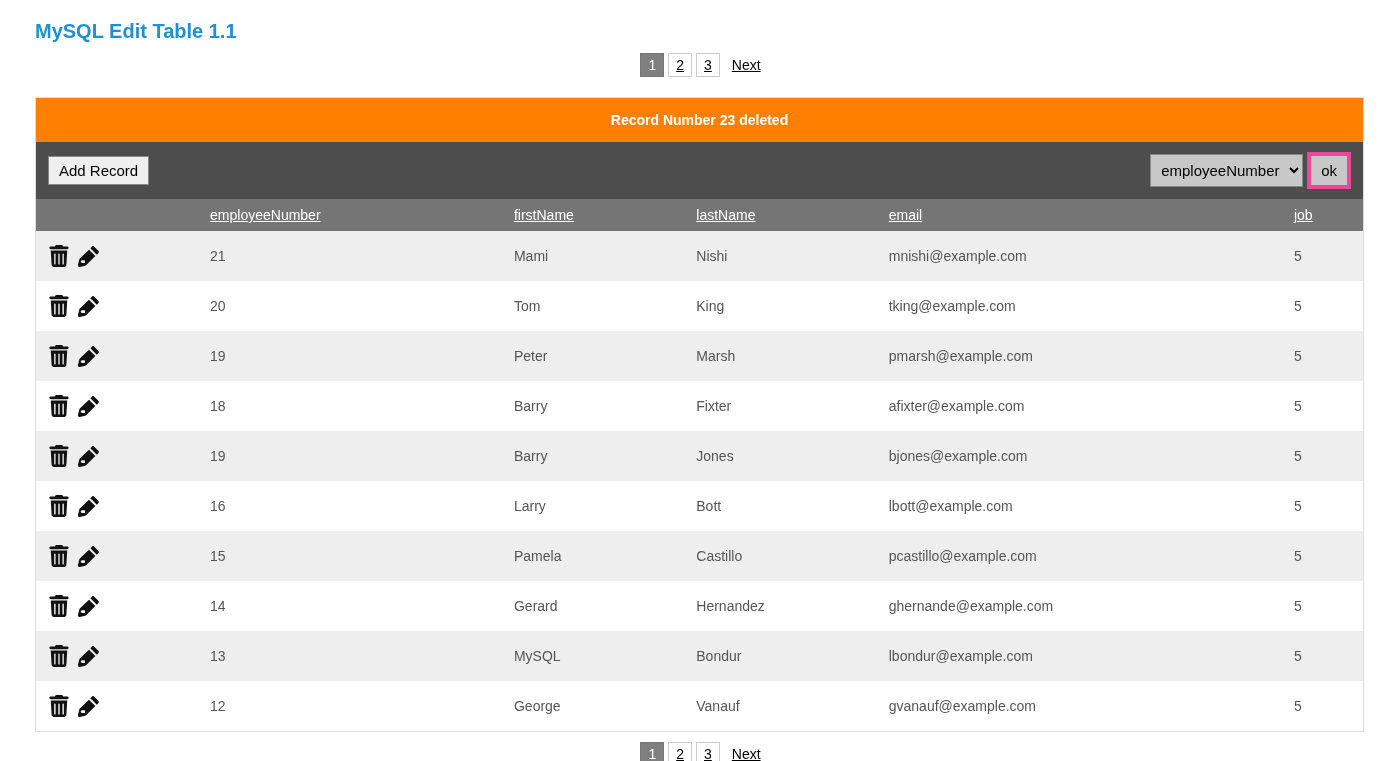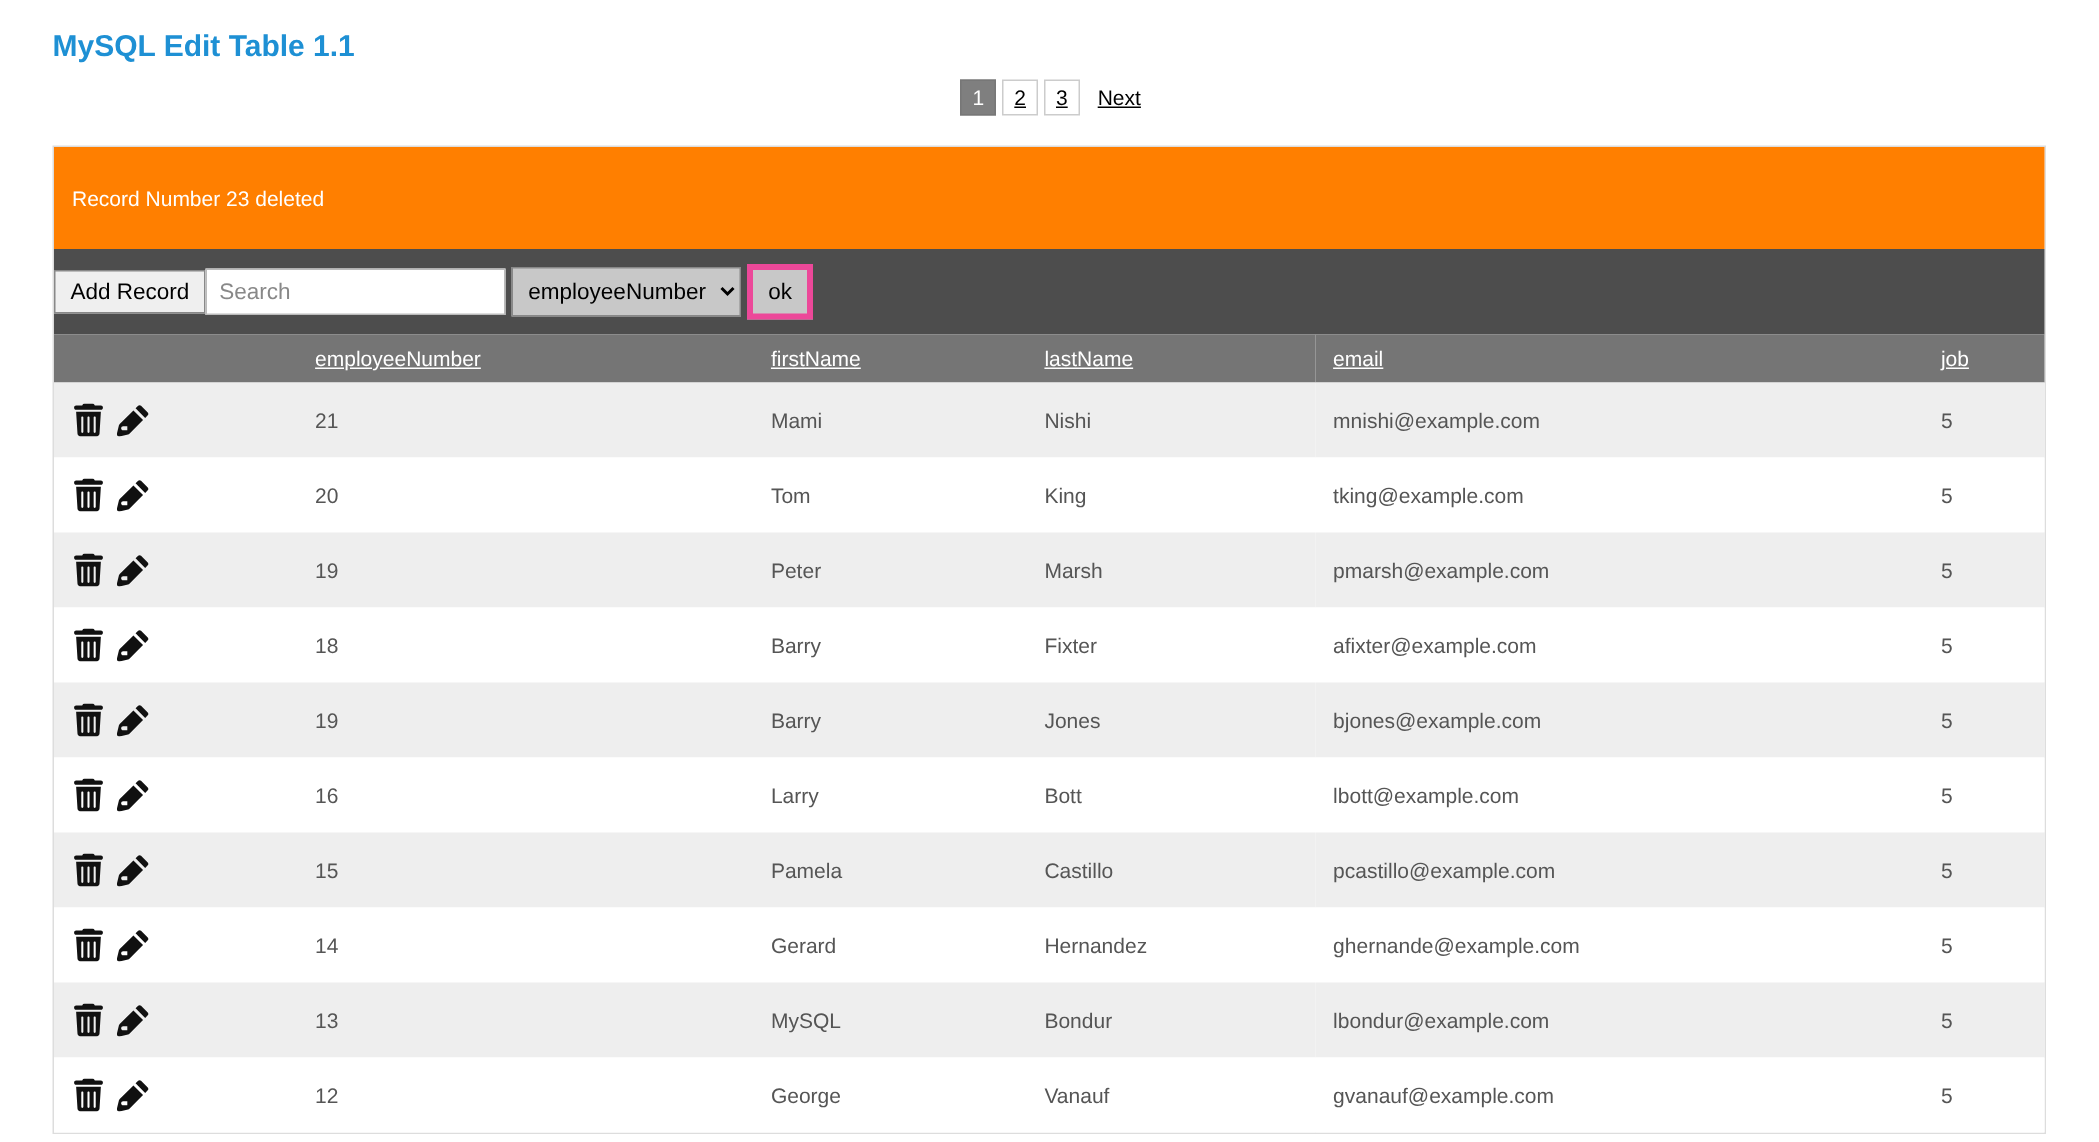--- a/index.html
+++ b/index.html
@@ -10,23 +10,23 @@
 .pagination { text-align: center; margin: 10px 0 20px; font-size: 14px; }
 .pagination .page-btn {
   display: inline-block; min-width: 22px; padding: 3px 7px; margin: 0 2px;
   border: 1px solid #ccc; background: #fff; text-decoration: underline; color: #000; cursor: pointer;
 }
 .pagination .page-btn.current { background: #7f7f7f; color: #fff; border-color: #777; text-decoration: none; }
 .pagination .page-next { display:inline-block; margin-left: 10px; text-decoration: underline; color: #000; cursor:pointer; }
 
 .container { border: 1px solid #ddd; }
 
-.msg-bar { background: #ff7f00; color: #fff; font-size: 14px; font-weight: normal; padding: 26px 12px; }
-
-.toolbar { background: #4d4d4d; padding: 10px 0; display: flex; align-items: center; }
+.msg-bar { background: #ff7f00; color: #fff; font-size: 14px; font-weight: bold; padding: 14px 12px; text-align: center; }
+
+.toolbar { background: #4d4d4d; padding: 10px 12px; display: flex; align-items: center; justify-content: space-between; }
 .toolbar .add-btn {
   background: #efefef; border: 1px solid #888; padding: 5px 10px; font-size: 15px; cursor: pointer;
 }
 .toolbar .right { display: flex; align-items: center; gap: 4px; }
 .toolbar .search-input {
   width: 200px; padding: 6px 8px; border: 1px solid #bbb; font-size: 15px; color: #555;
 }
 .toolbar .search-input::placeholder { color: #888; }
 .toolbar .col-select {
   background: #c8c8c8; border: 1px solid #888; padding: 6px 6px; font-size: 15px;
@@ -61,21 +61,20 @@
 <h1 class="page-title">MySQL Edit Table 1.1</h1>
 
 <div class="pagination" id="pagination-top"><span class="page-btn current">1</span><span class="page-btn">2</span><span class="page-btn">3</span><span class="page-next">Next</span></div>
 
 <div class="container">
   <div class="msg-bar">Record Number 23 deleted</div>
 
   <div class="toolbar">
     <button class="add-btn">Add Record</button>
     <div class="right">
-      <input class="search-input" placeholder="Search" style="">
       <select class="col-select" id="col-select"><option value="employeeNumber">employeeNumber</option><option value="firstName">firstName</option><option value="lastName">lastName</option><option value="email">email</option><option value="job">job</option></select>
       <button class="ok-btn">ok</button>
     </div>
   </div>
 
   <table>
     <thead>
       <tr>
         <th class="actions-col"></th>
         <th class="col-emp"><a>employeeNumber</a></th>

